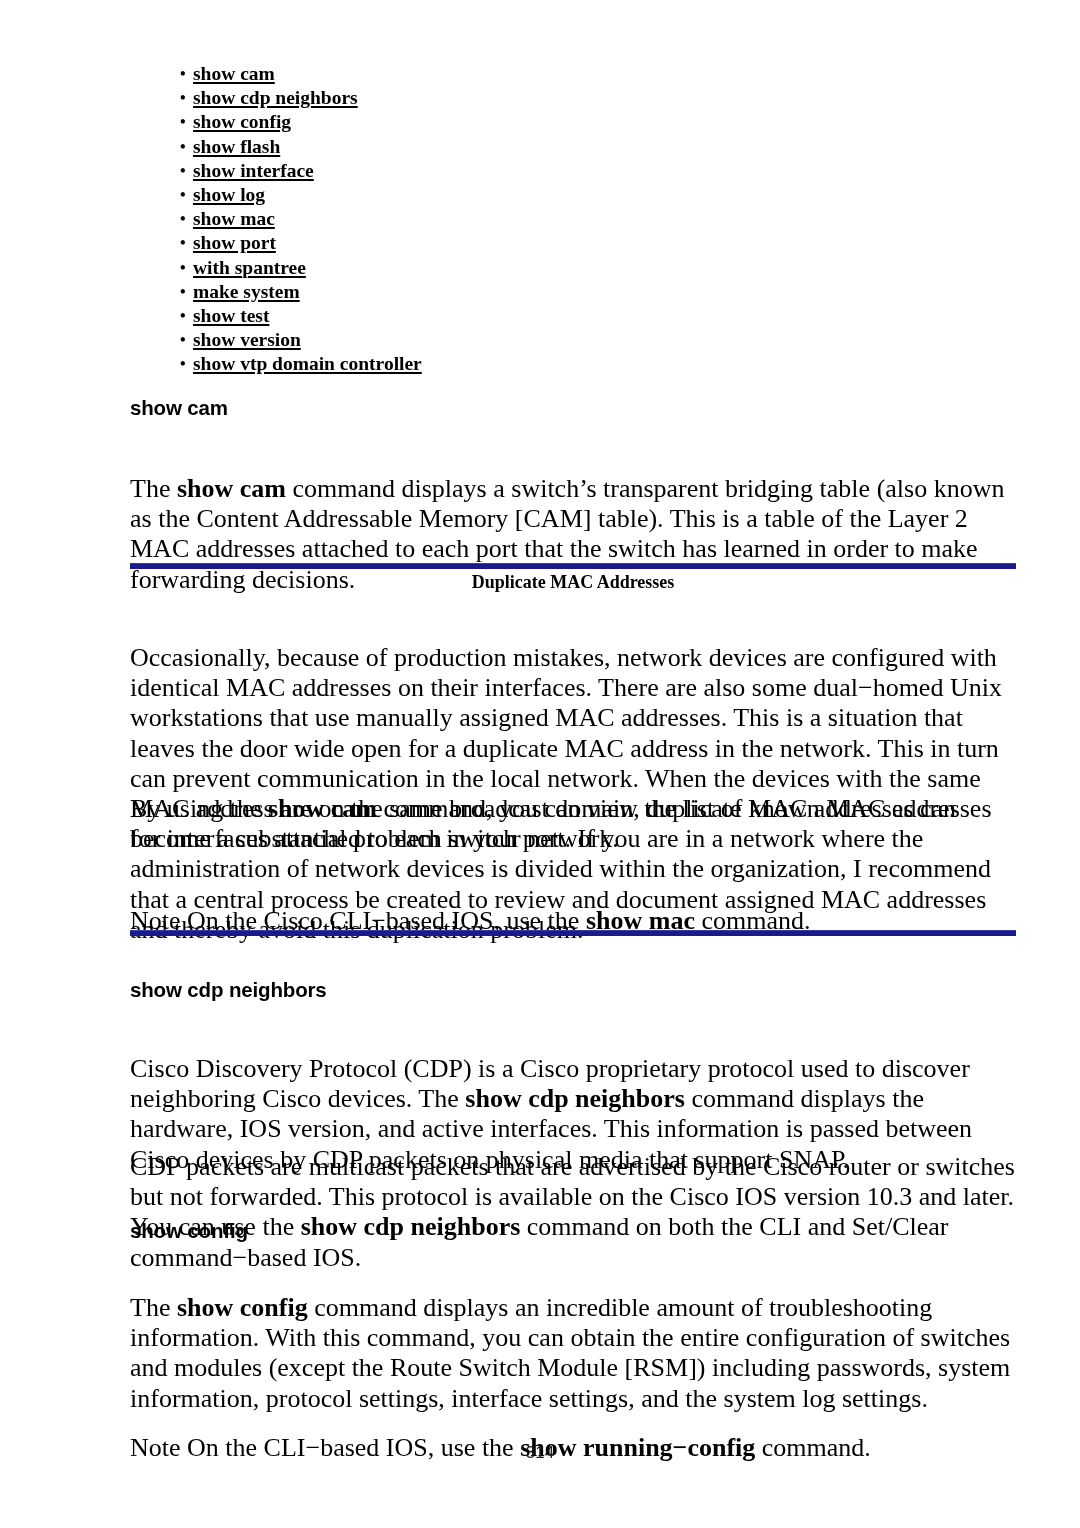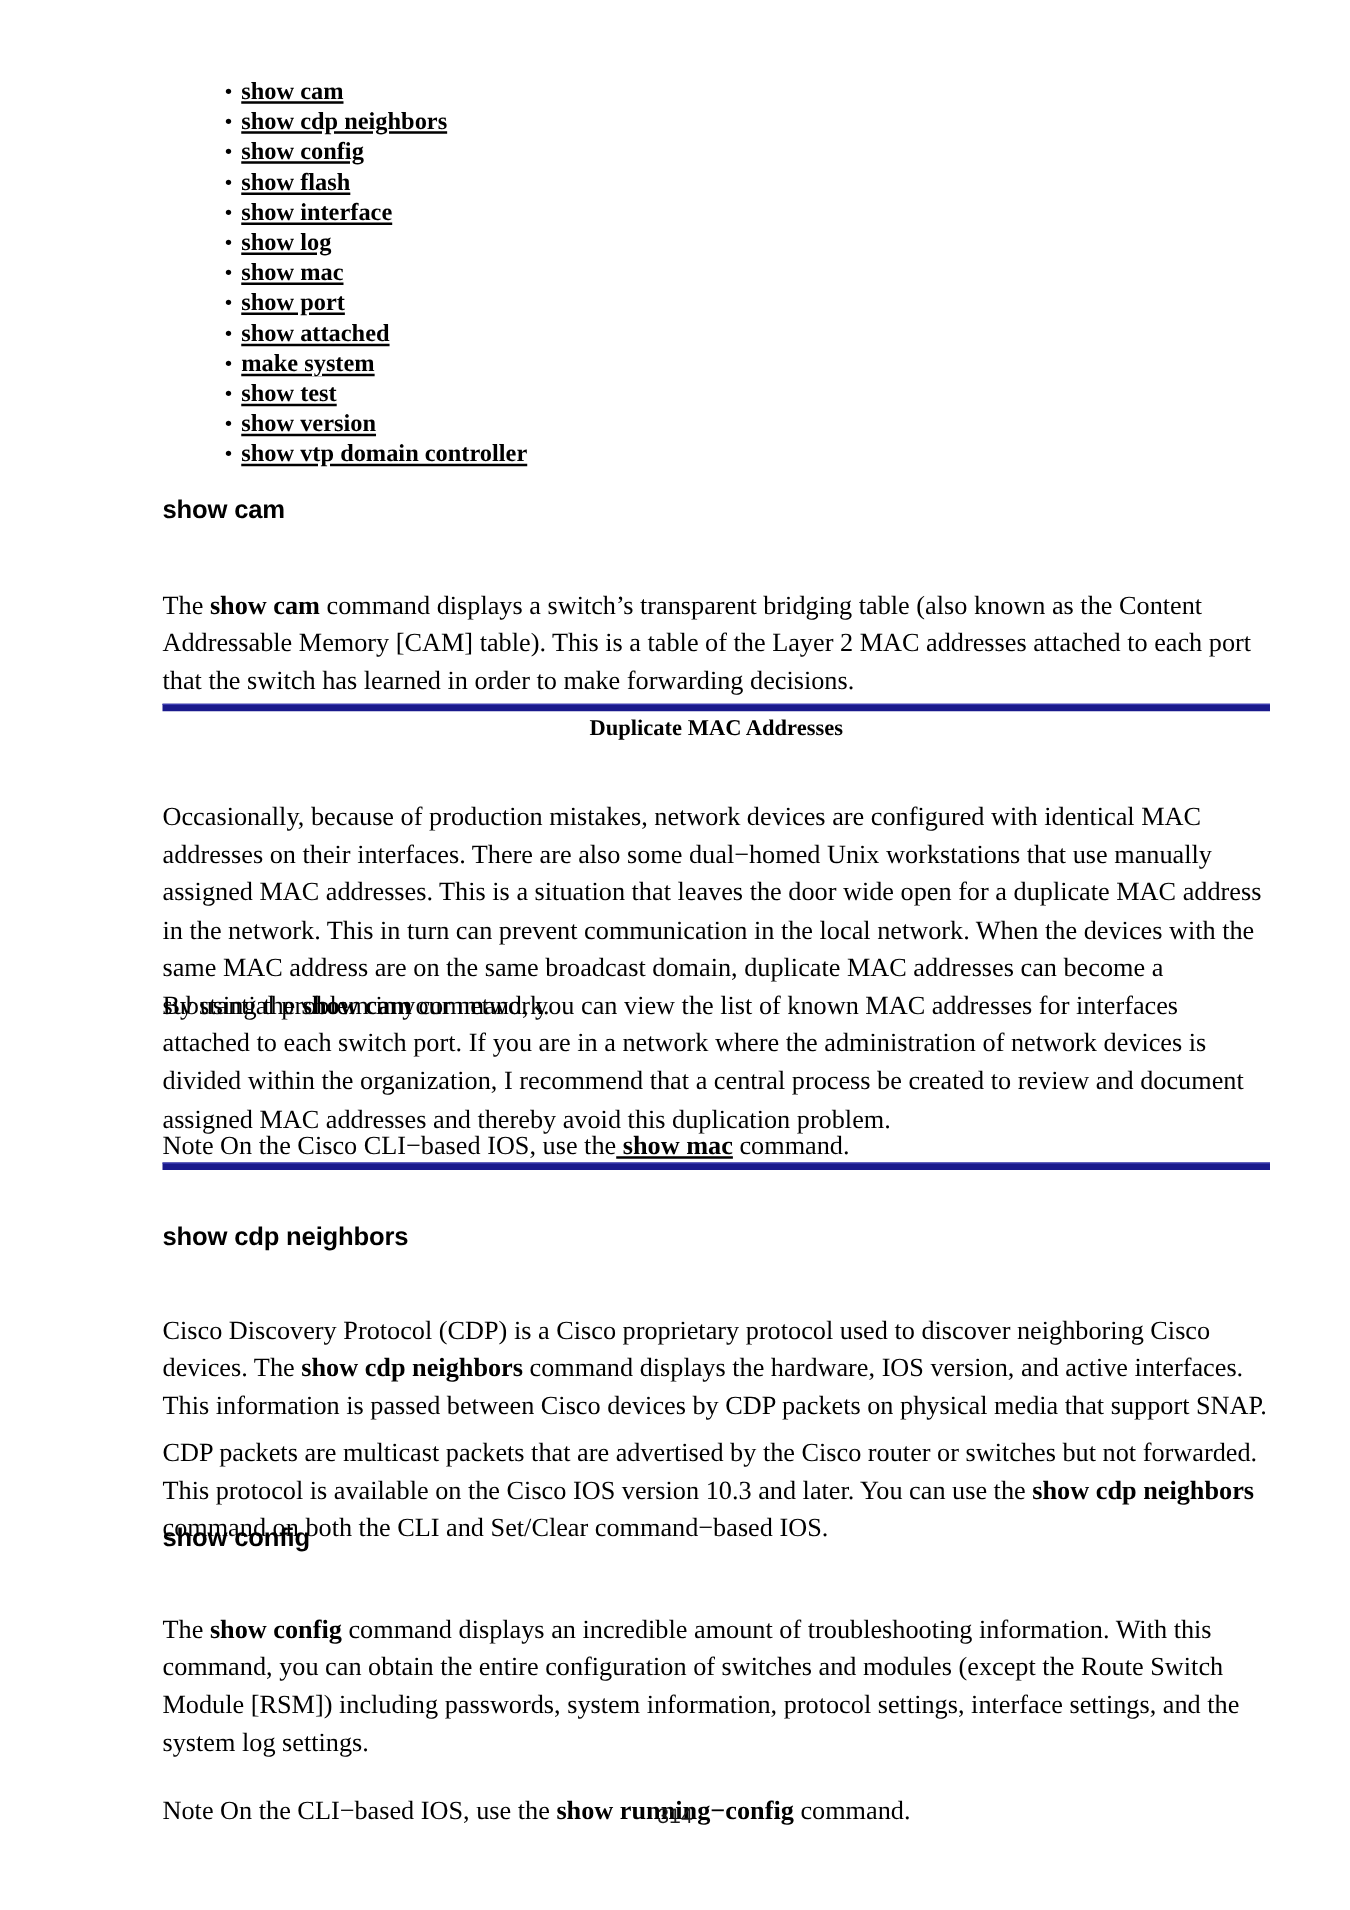--- a/index.html
+++ b/index.html
@@ -68,21 +68,21 @@
     letter-spacing: -0.15px;
     white-space: nowrap;
   }
 
   
   .para {
     position: absolute;
     left: 130px;
     width: 886px;
     font-family: "Liberation Serif", "DejaVu Serif", serif;
-    font-size: 21px;
+    font-size: 26px;
     line-height: 30.2px;
     text-align: left;
   }
   .para b { font-weight: bold; }
   .para .ul-bold {
     font-weight: bold;
     text-decoration: underline;
     text-underline-offset: 1.5px;
     text-decoration-thickness: 1.6px;
   }
@@ -152,21 +152,21 @@
     <li class="toc-item">
       <span class="bullet">•</span>
       <span class="lbl">show mac</span>
     </li>
     <li class="toc-item">
       <span class="bullet">•</span>
       <span class="lbl">show port</span>
     </li>
     <li class="toc-item">
       <span class="bullet">•</span>
-      <span class="lbl">show attached</span>
+      <span class="lbl">with spantree</span>
     </li>
     <li class="toc-item">
       <span class="bullet">•</span>
       <span class="lbl">make system</span>
     </li>
     <li class="toc-item">
       <span class="bullet">•</span>
       <span class="lbl">show test</span>
     </li>
     <li class="toc-item">

